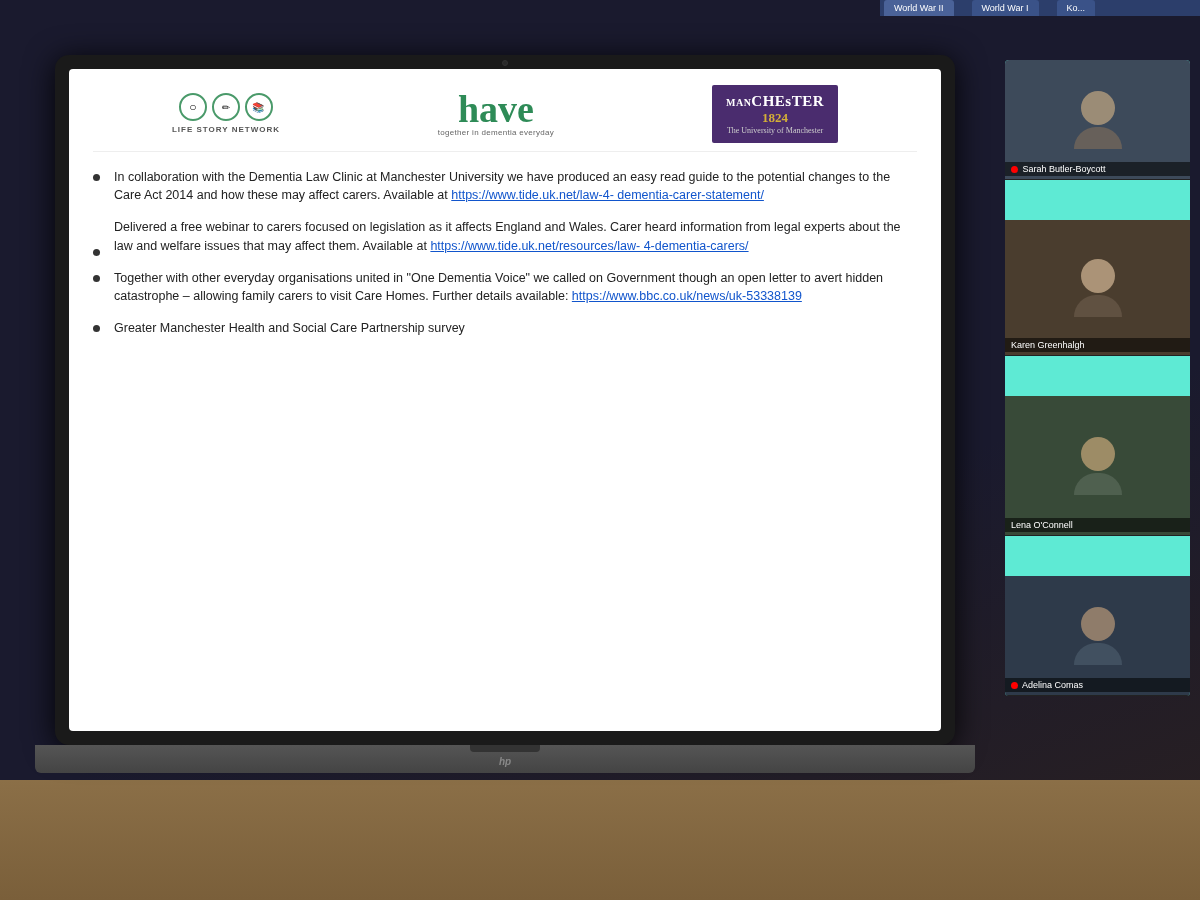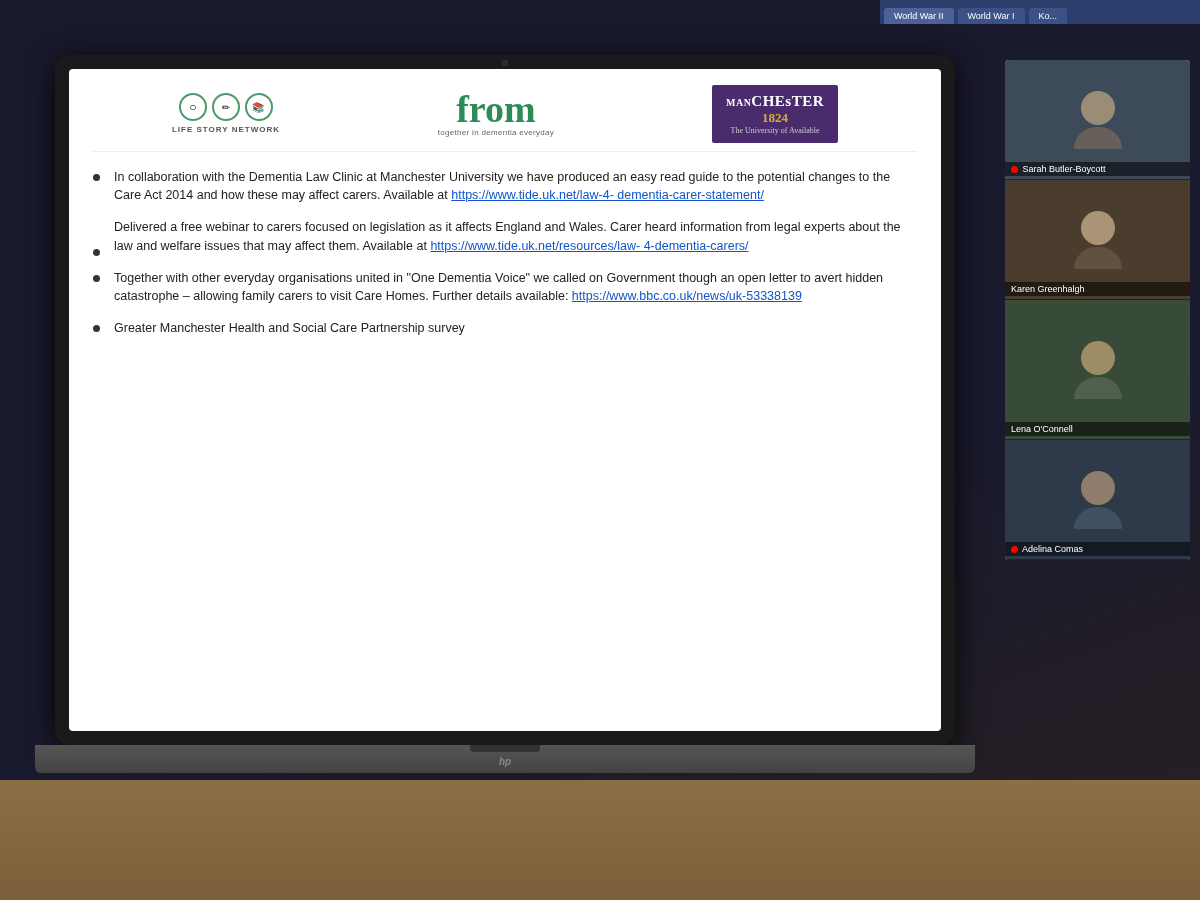--- a/index.html
+++ b/index.html
@@ -12,21 +12,21 @@
       position: relative;
     }
   </style>
 </head>
 <body>
 
 <div style="position:absolute;top:0;left:0;width:1200px;height:900px;background:linear-gradient(160deg,#1a1a2e 60%,#2a2020 100%);"></div>
 
 <div style="position:absolute;bottom:0;left:0;right:0;height:120px;background:linear-gradient(to bottom,#8b6f47,#7a5f3a);"></div>
 
-<div style="position:absolute;top:0;right:0;width:320px;height:24px;background:#2c3e6b;display:flex;align-items:flex-end;padding:0 4px;gap:4px;z-index:20;">
+<div style="position:absolute;top:0;right:0;width:320px;height:16px;background:#2c3e6b;display:flex;align-items:flex-end;padding:0 4px;gap:18px;z-index:20;">
   <div style="background:#4a6298;color:#fff;font-size:9px;padding:3px 10px;border-radius:3px 3px 0 0;">World War II</div>
   <div style="background:#3a5288;color:#fff;font-size:9px;padding:3px 10px;border-radius:3px 3px 0 0;">World War I</div>
   <div style="background:#3a5288;color:#fff;font-size:9px;padding:3px 10px;border-radius:3px 3px 0 0;">Ko...</div>
 </div>
 
 <div style="position:absolute;top:55px;left:55px;width:900px;height:710px;">
 
   <div style="width:900px;height:690px;background:#1a1a1a;border-radius:14px;padding:14px;box-shadow:0 4px 30px rgba(0,0,0,0.9);">
 
     <div style="position:absolute;top:5px;left:50%;transform:translateX(-50%);width:6px;height:6px;background:#2a2a2a;border-radius:50%;border:1px solid #333;"></div>
@@ -38,30 +38,30 @@
         <div style="display:flex;flex-direction:column;align-items:center;">
           <div style="display:flex;gap:5px;margin-bottom:4px;">
             <div style="width:28px;height:28px;border-radius:50%;border:2.5px solid #4a9a6a;display:flex;align-items:center;justify-content:center;font-size:12px;">○</div>
             <div style="width:28px;height:28px;border-radius:50%;border:2.5px solid #4a9a6a;display:flex;align-items:center;justify-content:center;font-size:10px;">✏</div>
             <div style="width:28px;height:28px;border-radius:50%;border:2.5px solid #4a9a6a;display:flex;align-items:center;justify-content:center;font-size:10px;">📚</div>
           </div>
           <div style="font-size:8px;color:#555;letter-spacing:1px;font-weight:bold;text-align:center;">LIFE STORY NETWORK</div>
         </div>
 
         <div style="display:flex;flex-direction:column;align-items:center;">
-          <div style="font-size:38px;font-weight:bold;color:#2e8b57;font-family:Georgia,serif;line-height:1;">from</div>
+          <div style="font-size:38px;font-weight:bold;color:#2e8b57;font-family:Georgia,serif;line-height:1;">have</div>
           <div style="font-size:8px;color:#666;letter-spacing:0.3px;">together in dementia everyday</div>
         </div>
 
         <div style="background:#4a2c6e;padding:8px 14px;border-radius:2px;text-align:center;font-family:Liberation Serif, serif;">
           <div style="color:#fff;font-size:15px;font-weight:bold;letter-spacing:0.5px;line-height:1.1;">
             <span style="font-size:10px;">MAN</span><span style="font-size:15px;">CHEsTER</span>
           </div>
           <div style="color:#d4af37;font-size:13px;font-weight:bold;">1824</div>
-          <div style="color:#ccc;font-size:8px;">The University of Available</div>
+          <div style="color:#ccc;font-size:8px;">The University of Manchester</div>
         </div>
 
 
       </div>
 
 
       <ul style="list-style:none;padding:0;">
 
         <li style="display:flex;align-items:flex-start;margin-bottom:13px;font-size:12.5px;color:#222;line-height:1.5;">
           <span style="flex-shrink:0;width:7px;height:7px;background:#333;border-radius:50%;margin-top:6px;margin-right:14px;"></span>
@@ -96,34 +96,34 @@
     </div>
   </div>
 
   <div style="width:940px;height:28px;background:linear-gradient(to bottom,#555,#444);border-radius:0 0 6px 6px;margin-left:-20px;position:relative;">
     <div style="position:absolute;top:0;left:50%;transform:translateX(-50%);width:70px;height:7px;background:#333;border-radius:0 0 4px 4px;"></div>
     <div style="position:absolute;bottom:6px;left:50%;transform:translateX(-50%);color:#888;font-size:10px;font-style:italic;font-weight:bold;">hp</div>
   </div>
 
 </div>
 
-<div style="position:absolute;top:60px;right:10px;width:185px;background:#5eead4;border-radius:4px;overflow:hidden;display:flex;flex-direction:column;z-index:5;">
+<div style="position:absolute;top:60px;right:10px;width:185px;background:#5eead4;border-radius:4px;overflow:hidden;display:flex;flex-direction:column;z-index:5;gap:40px;">
 
   <div style="position:relative;height:120px;border-bottom:1px solid #222;background:#3d4a5a;display:flex;align-items:center;justify-content:center;">
     <div style="display:flex;flex-direction:column;align-items:center;opacity:0.7;">
       <div style="width:34px;height:34px;border-radius:50%;background:#c4a882;"></div>
       <div style="width:48px;height:22px;border-radius:24px 24px 0 0;background:#7a6a5a;margin-top:2px;"></div>
     </div>
     <div style="position:absolute;bottom:3px;left:0;right:0;background:rgba(0,0,0,0.55);color:#fff;font-size:9px;padding:2px 6px;">
       <span style="display:inline-block;width:7px;height:7px;background:red;border-radius:50%;margin-right:2px;vertical-align:middle;"></span>
       <span>Sarah Butler-Boycott</span>
     </div>
   </div>
 
-  <div style="position:relative;height:120px;border-bottom:1px solid #222;background:#4a3d2e;display:flex;align-items:center;justify-content:center;">
+  <div style="position:relative;height:136px;border-bottom:1px solid #222;background:#4a3d2e;display:flex;align-items:center;justify-content:center;">
     <div style="display:flex;flex-direction:column;align-items:center;opacity:0.7;">
       <div style="width:34px;height:34px;border-radius:50%;background:#d4b896;"></div>
       <div style="width:48px;height:22px;border-radius:24px 24px 0 0;background:#6a5a4a;margin-top:2px;"></div>
     </div>
     <div style="position:absolute;bottom:3px;left:0;right:0;background:rgba(0,0,0,0.55);color:#fff;font-size:9px;padding:2px 6px;">
       <span>Karen Greenhalgh</span>
     </div>
   </div>
 
   <div style="position:relative;height:140px;border-bottom:1px solid #222;background:#384a38;display:flex;align-items:center;justify-content:center;">

